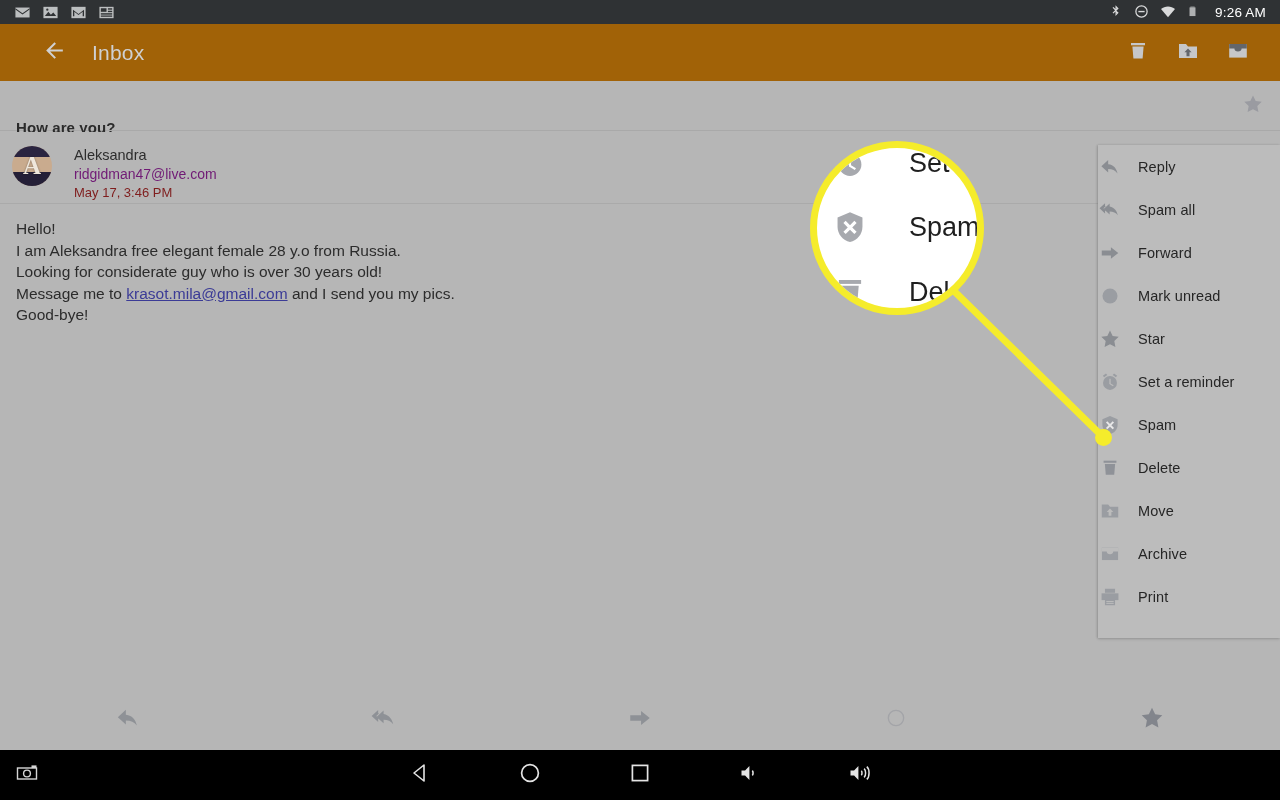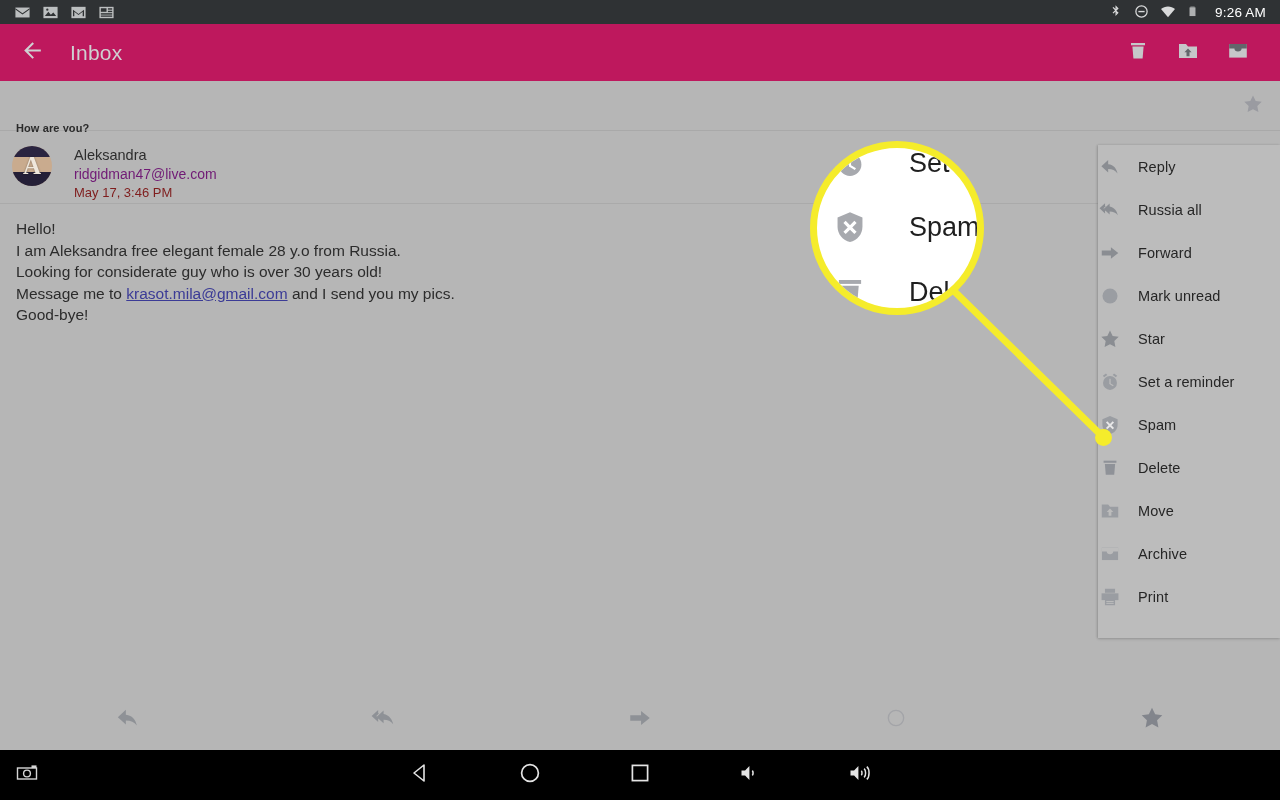--- a/index.html
+++ b/index.html
@@ -32,22 +32,22 @@
   .sb-icon svg { display: block; }
   #status-clock {
     color: #ffffff; font-size: 13.5px; letter-spacing: .2px;
     margin-left: 3px;
   }
 
   
   #app-bar {
     position: absolute; top: 24px; left: 0;
     width: 1280px; height: 57px;
-    background: #be185d;
-    display: flex; align-items: center;
+    background: #a16207;
+    display: flex; align-items: center; padding-left: 22px;
   }
   #back-button {
     width: 48px; height: 48px; margin-left: 8px;
     display: flex; align-items: center; justify-content: center;
   }
   #app-title {
     color: #cfd0d2; font-size: 21px; margin-left: 14px; letter-spacing: .2px;
   }
   #app-bar-actions { margin-left: auto; display: flex; align-items: center; padding-right: 18px; }
   .bar-action {
@@ -57,21 +57,21 @@
 
   
   #subject-row {
     position: absolute; top: 81px; left: 0;
     width: 1280px; height: 50px;
     background: #b6b6b6;
     border-bottom: 1px solid #a9a9a9;
     display: flex; align-items: center;
   }
   #subject-text {
-    color: #2b2b2b; font-size: 11px; font-weight: bold;
+    color: #2b2b2b; font-size: 15px; font-weight: bold;
     margin-left: 16px; letter-spacing: .1px; margin-top: 44px;
   }
   #subject-star { margin-left: auto; margin-right: 16px; display: flex; }
 
   
   #sender-row {
     position: absolute; top: 132px; left: 0;
     width: 1280px; height: 72px;
     display: flex; align-items: flex-start;
     padding-top: 14px;
@@ -351,21 +351,21 @@
         </span>
         <span class="menu-label">Reply</span>
       </div>
       <div class="menu-item">
         <span class="menu-icon">
           <svg viewBox="0 0 24 24" width="22" height="22">
             <path fill="#8a8d92" d="M6.6 7.6V4.6L0.6 10.2l6 5.6v-3c.3 0 .6 0 .9.1L4.9 10.2 7.5 7.6z"></path>
             <path fill="#8a8d92" d="M11.6 8.3V5L5.1 11l6.5 5.9v-3.2c4 0 6.8 1.3 8.9 4.1-.9-4.2-3.4-8.4-8.9-9.5z"></path>
           </svg>
         </span>
-        <span class="menu-label">Russia all</span>
+        <span class="menu-label">Spam all</span>
       </div>
       <div class="menu-item">
         <span class="menu-icon">
           <svg viewBox="0 0 24 24" width="22" height="22">
             <path fill="#8a8d92" d="M3 9.4h10V5.6l8 6.4-8 6.4v-3.8H3z"></path>
           </svg>
         </span>
         <span class="menu-label">Forward</span>
       </div>
       <div class="menu-item">

